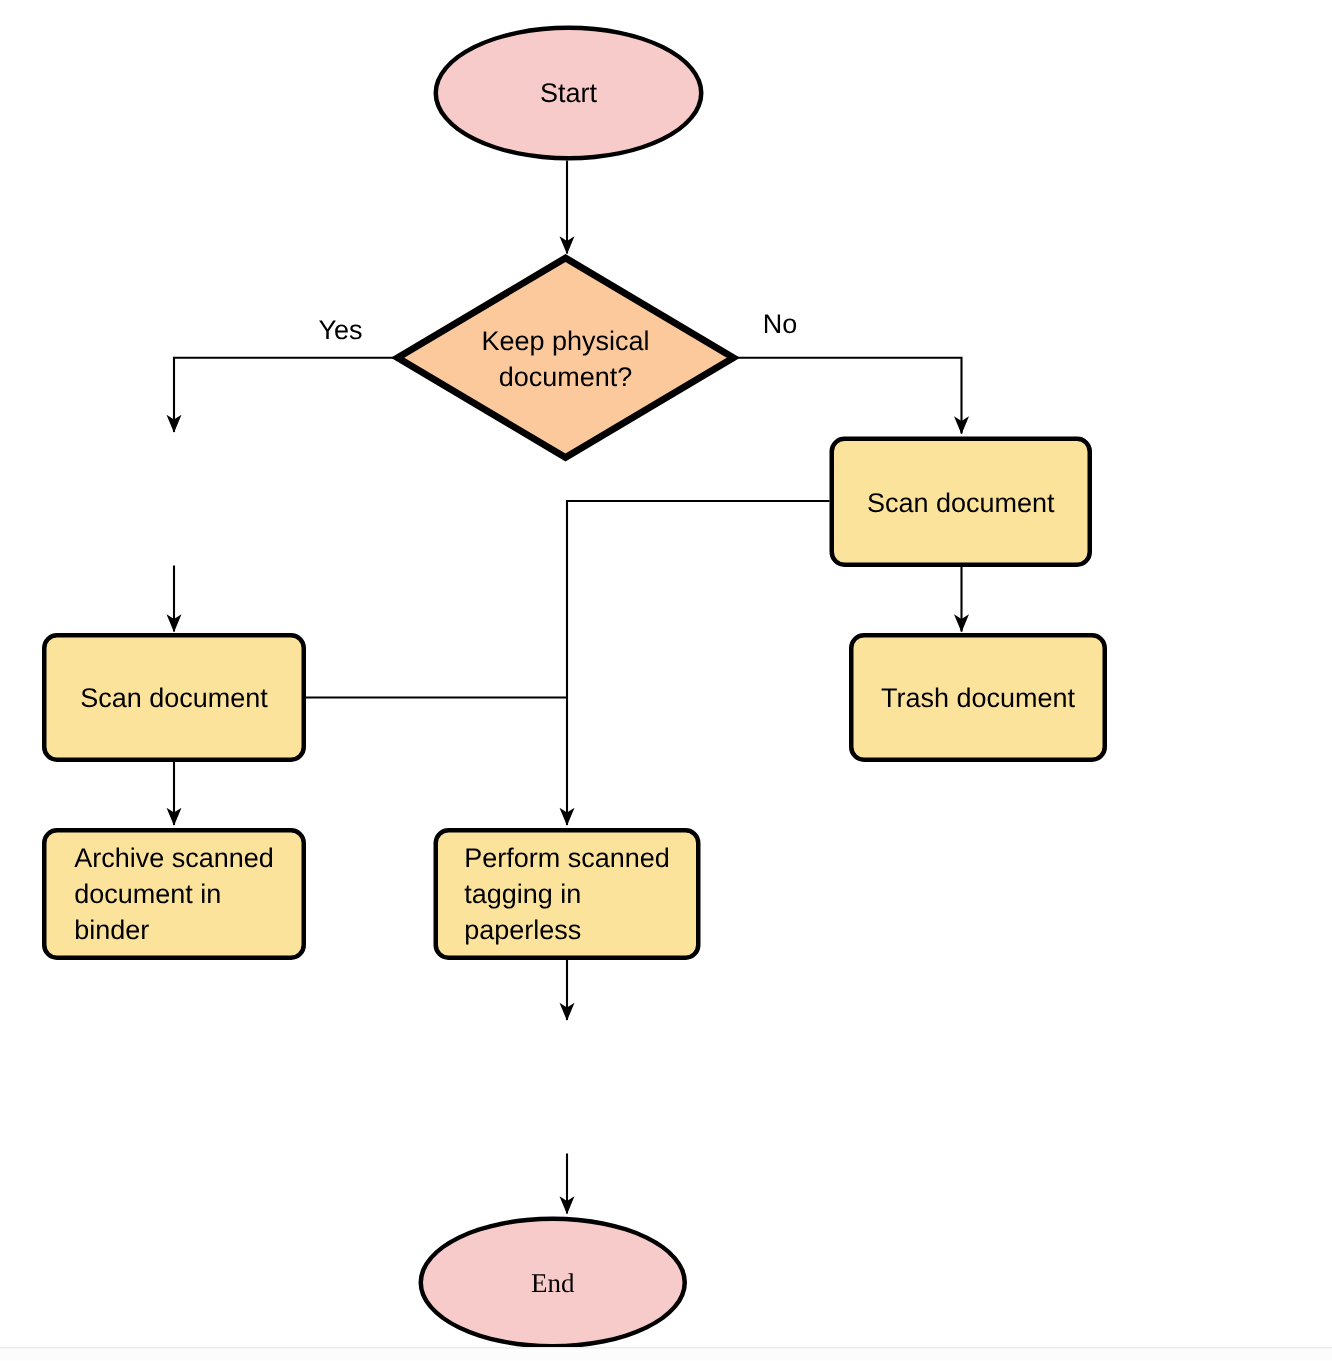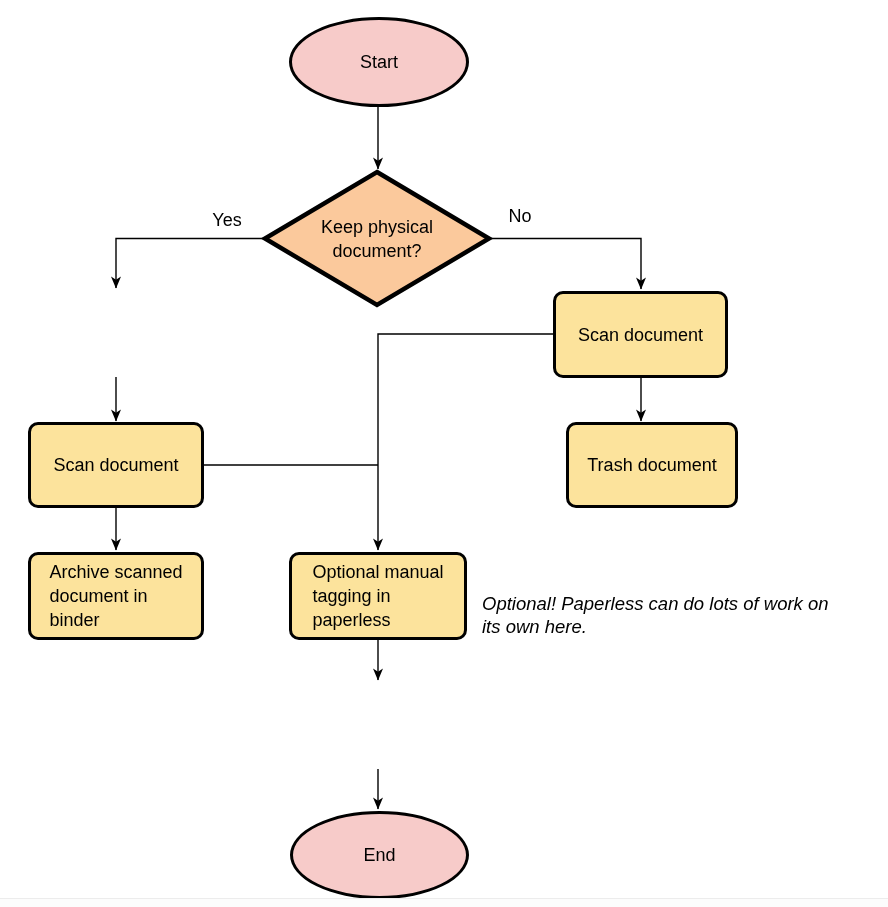--- a/index.html
+++ b/index.html
@@ -127,28 +127,26 @@
   </div>
 
   <div class="node" style="left:553px; top:291px; width:175px; height:87px;">
     <span class="lbl">Scan document</span>
   </div>
   <div class="node" style="left:553px; top:422px; width:172px; height:86px;margin-left:13px;">
     <span class="lbl">Trash document</span>
   </div>
 
   <div class="node" style="left:289px; top:552px; width:178px; height:88px;">
-    <span class="lbl">Optional manual
+    <span class="lbl">Perform scanned
 tagging in
 paperless</span>
   </div>
 
-  <div class="annotation" style="left:482px; top:592px; width:402px;">Optional! Paperless can do lots of work on
-its own here.</div>
 
 
-  <div class="node terminator" style="left:290px; top:811px; width:179px; height:88px;">
+  <div class="node terminator" style="left:279px; top:811px; width:179px; height:88px;font-family:Liberation Serif, serif;">
     <span class="lbl">End</span>
   </div>
 
   <div class="bottom-hairline"></div>
 
 </div>
 
 </body></html>

